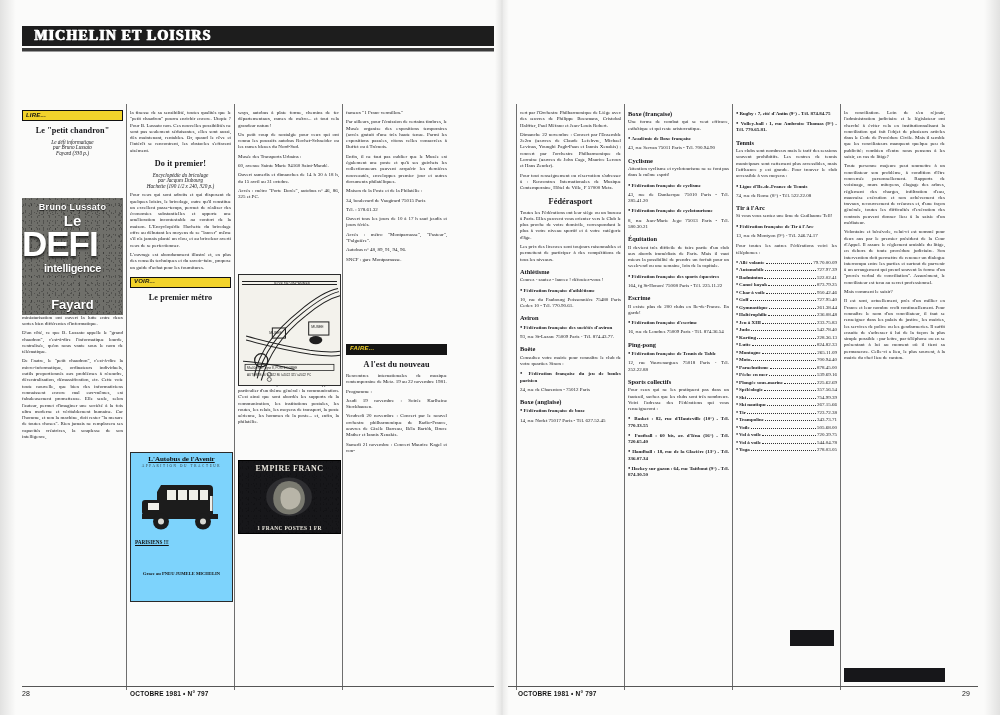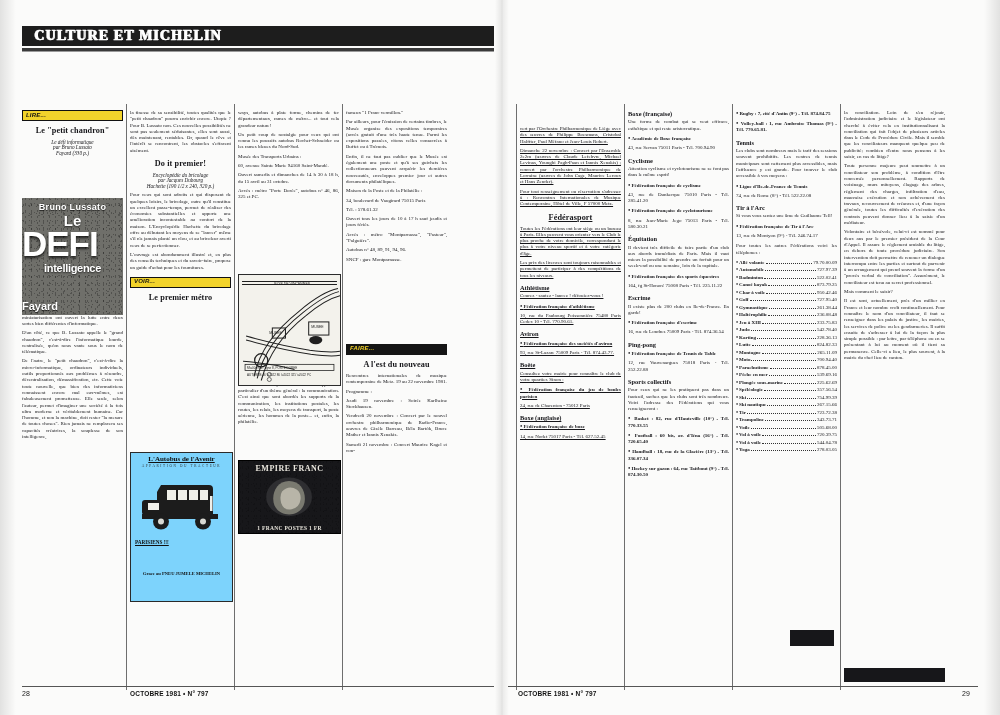--- a/index.html
+++ b/index.html
@@ -138,23 +138,23 @@
     font-size:35px;line-height:35px;letter-spacing:-1px;
     text-shadow:0 2px 3px rgba(0,0,0,.75);
   }
   .bookcover .bc-info{
     position:absolute;top:64px;left:0;right:0;text-align:center;
     color:#fff;font-family:"Liberation Sans",sans-serif;font-weight:bold;
     font-size:11px;letter-spacing:-.3px;
     text-shadow:0 1px 2px rgba(0,0,0,.75);
   }
   .bookcover .bc-pub{
-    position:absolute;bottom:3px;left:0;right:0;
+    position:absolute;bottom:3px;left:0;right:0;text-align:center;
     color:#fff;font-family:"Liberation Sans",sans-serif;font-weight:bold;
-    font-size:11px;text-shadow:0 1px 1px rgba(0,0,0,.8);
+    font-size:13px;text-shadow:0 1px 1px rgba(0,0,0,.8);
   }
 
   
   .poster{
     position:absolute;left:130px;top:452px;width:101px;height:148px;
     background:#7dd3fc;border:1px solid #2a2a2a;overflow:hidden;
   }
   .poster .p-title{
     position:absolute;top:2px;left:0;right:0;text-align:center;
     font-family:"Liberation Serif",serif;font-weight:bold;font-size:7px;
@@ -208,21 +208,21 @@
   .footrule{position:absolute;height:1px;background:#555;}
 
   .blackbar{position:absolute;background:#17171a;}
 </style>
 </head>
 <body>
 
 <div class="page">
 
   <div class="masthead">
-    <div class="mh-title">CULTURE ET MICHELIN</div>
+    <div class="mh-title">MICHELIN ET LOISIRS</div>
   </div>
   <div class="masthead-rule"></div>
   <div class="masthead-rule2"></div>
 
   <div class="vrule" style="left:126px;top:104px;height:586px;"></div>
   <div class="vrule" style="left:234px;top:104px;height:586px;"></div>
   <div class="vrule" style="left:342px;top:104px;height:586px;"></div>
   <div class="vrule" style="left:516px;top:104px;height:586px;"></div>
   <div class="vrule" style="left:624px;top:104px;height:586px;"></div>
   <div class="vrule" style="left:732px;top:104px;height:586px;"></div>
@@ -377,21 +377,21 @@
     <div class="noise" style="opacity:.5;"></div>
     <div class="s-top">EMPIRE FRANC</div>
     <svg viewBox="0 0 101 50" style="position:absolute;top:13px;left:0;width:101px;height:44px;">
       <ellipse cx="50" cy="26" rx="26" ry="22" fill="#2e2e31"></ellipse>
       <path d="M50 8 c12 0 18 10 18 20 c0 11 -8 18 -18 18 c-10 0 -18 -7 -18 -18 c0 -10 6 -20 18 -20 z" fill="#7a7a70"></path>
       <path d="M42 20 q8 -8 17 -2 q5 4 4 11 q-1 9 -10 11 q-9 2 -12 -7 q-2 -8 1 -13 z" fill="#b8b5a8"></path>
     </svg>
     <div class="s-bot">1 FRANC POSTES 1 FR</div>
   </div>
 
-  <div class="col" style="left:520px;top:126px;height:580px;text-decoration:underline;">
+  <div class="col" style="left:520px;top:110px;height:580px;">
     <p>cert par l'Orchestre Philharmonique de Liège avec des œuvres de Philippe Boesmans, Cristobal Halffter, Paul Méfano et Jean-Louis Robert.</p>
     <p>Dimanche 22 novembre : Concert par l'Ensemble 2e2m (œuvres de Claude Lefebvre, Michael Levinas, Younghi Pagh-Paan et Iannis Xenakis) ; concert par l'orchestre Philharmonique de Lorraine (œuvres de John Cage, Maurice Leroux et Hans Zender).</p>
     <p>Pour tout renseignement ou réservation s'adresser à : Rencontres Internationales de Musique Contemporaine, Hôtel de Ville, F 57000 Metz.</p>
 
     <h2 class="sec">Fédérasport</h2>
     <p>Toutes les Fédérations ont leur siège ou un bureau à Paris. Elles peuvent vous orienter vers le Club le plus proche de votre domicile, correspondant le plus à votre niveau sportif et à votre catégorie d'âge.</p>
     <p>Les prix des licences sont toujours raisonnables et permettent de participer à des compétitions de tous les niveaux.</p>
 
     <h3 class="sub">Athlétisme</h3>
     <p>Courez - sautez - lancez ! défouiez-vous !</p>

